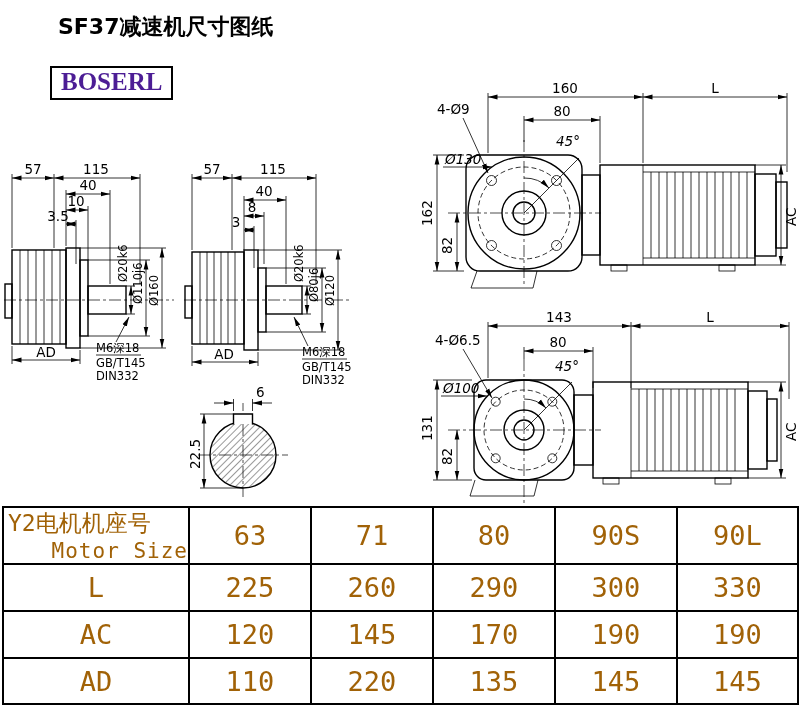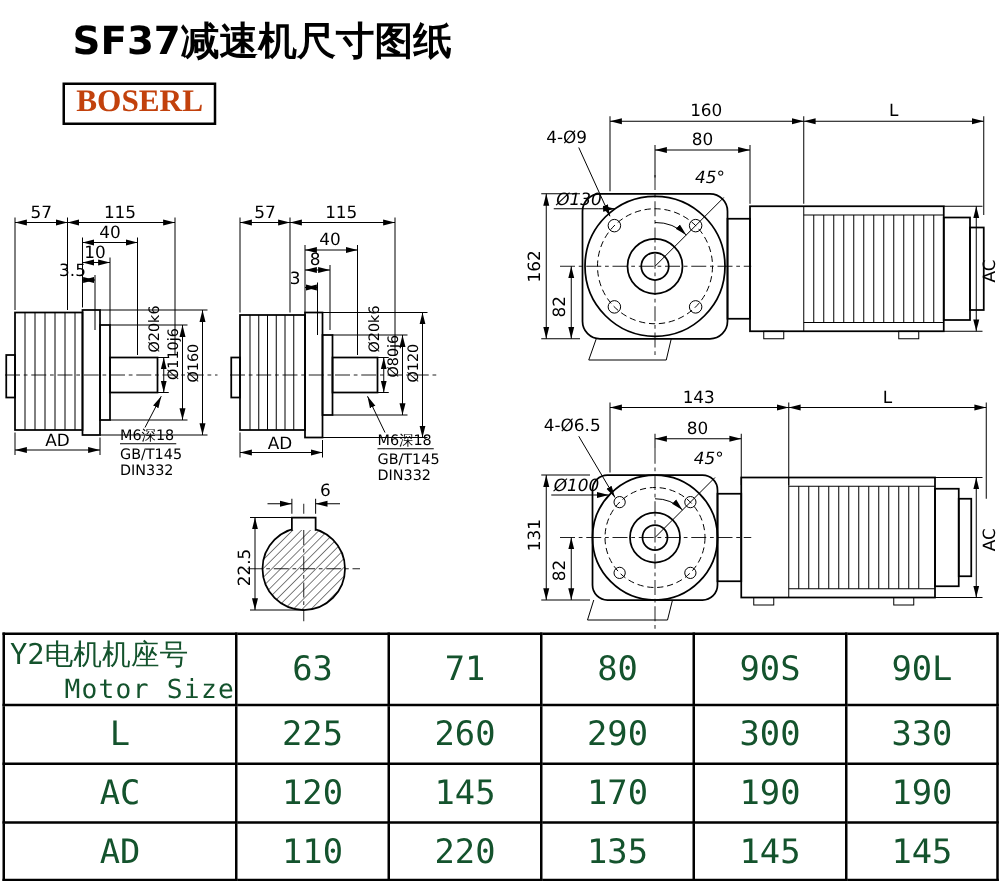--- a/index.html
+++ b/index.html
@@ -1,37 +1,37 @@
 <!DOCTYPE html>
 <html><head>
 <meta charset="utf-8">
 <style>
   * { box-sizing: border-box; }
   body { margin: 0; background: #fff; }
   .page { position: relative; width: 800px; height: 705px; background: #fff;
           font-family: "DejaVu Sans", sans-serif; overflow: hidden; }
-  .title { position: absolute; left: 58px; top: 12px; font-size: 31px; font-weight: bold; color: #000; }
+  .title { position: absolute; left: 58px; top: 12px; font-size: 22px; font-weight: bold; color: #000; }
   .logo-box { position: absolute; left: 50px; top: 66px; border: 2px solid #000; padding: 0 9px 2px 9px; }
-  .logo-text { font-family: "Liberation Serif", serif; font-weight: bold; font-size: 25px; color: #c2410c; }
+  .logo-text { font-family: "Liberation Serif", serif; font-weight: bold; font-size: 25px; color: #4c1d95; }
 
   svg.view { position: absolute; overflow: visible; }
   .s1 { stroke: #000; stroke-width: 1.4; fill: none; }
   .s0 { stroke: #000; stroke-width: 0.8; fill: none; }
   .cl { stroke: #000; stroke-width: 0.7; fill: none; stroke-dasharray: 12 3 3 3; }
   .dsh { stroke: #000; stroke-width: 0.8; fill: none; stroke-dasharray: 5 3; }
   .wht { fill: #fff; stroke: none; }
   .hatched { stroke: #000; stroke-width: 1.4; fill: url(#hatch); }
   svg text { font-family: "DejaVu Sans", sans-serif; font-size: 13.5px; fill: #000; stroke: none; }
   svg text.sm { font-size: 11.5px; }
   .mid { text-anchor: middle; }
   .it { font-style: italic; }
 
   .dims-table { position: absolute; left: 2px; top: 506px; width: 795px; height: 197px;
                 border-collapse: collapse; table-layout: fixed; text-align: center;
-                font-family: "DejaVu Sans Mono", "Liberation Mono", monospace; color: #14532d; }
+                font-family: "DejaVu Sans Mono", "Liberation Mono", monospace; color: #a16207; }
   .dims-table td { border: 2px solid #000; padding: 0; }
   .cell-num { font-size: 27px; text-align: center; }
   .hdr-cn { font-size: 23px; text-align: left; padding-left: 4px; }
   .hdr-en { font-size: 21px; text-align: right; padding-left: 4px; letter-spacing: 1px; }
 </style>
 </head>
 <body>
 
 <div class="page">
 

